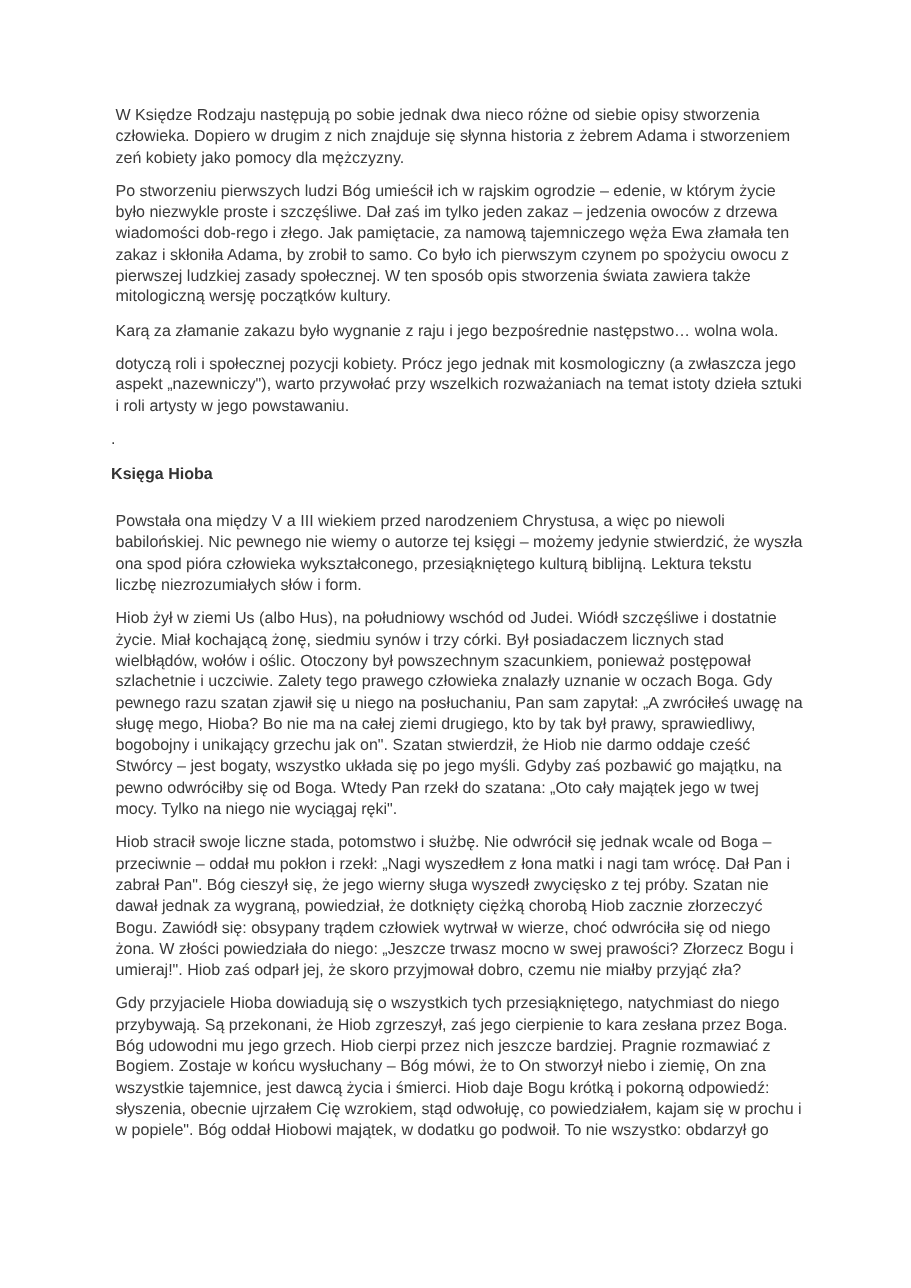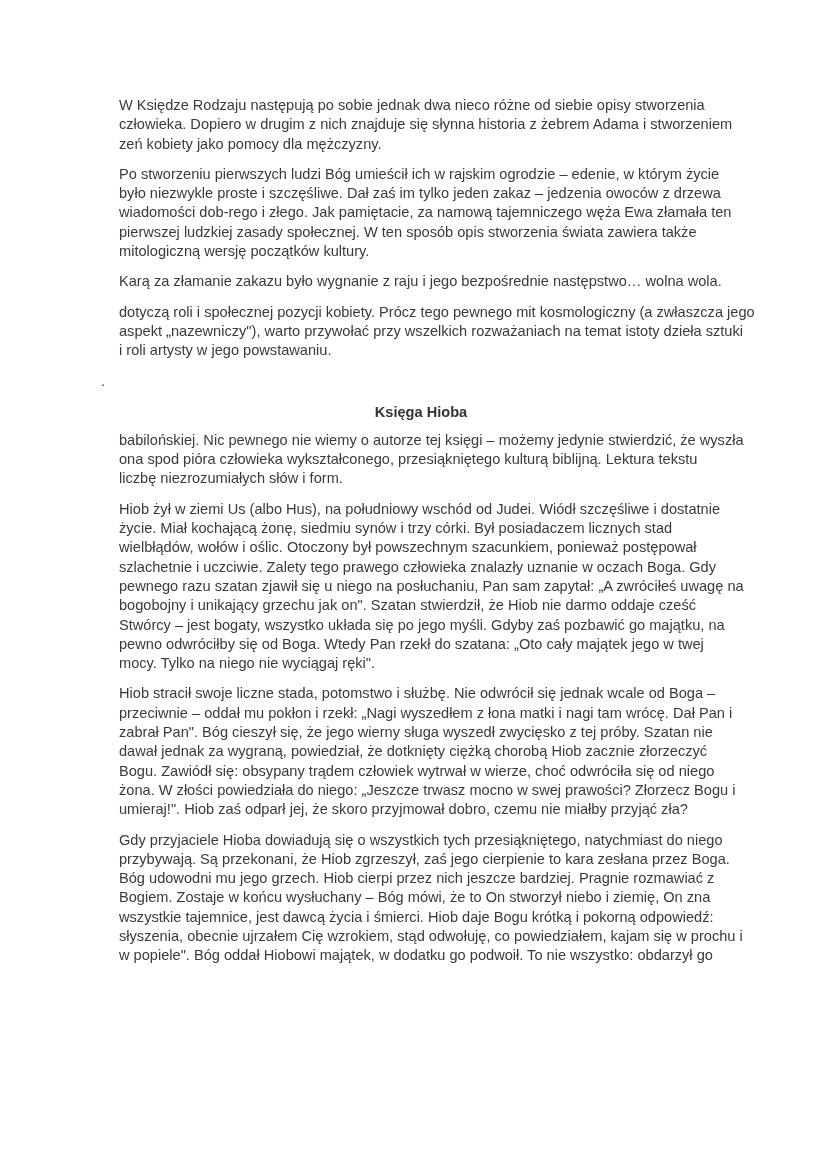--- a/index.html
+++ b/index.html
@@ -3,69 +3,72 @@
 <meta charset="utf-8">
 <style>
   html, body { margin: 0; padding: 0; background: #ffffff; }
   body { width: 828px; height: 1171px; overflow: hidden; position: relative; }
   .page {
     position: absolute; left: 101px; top: 96px; width: 640px;
     font-family: "Liberation Sans", sans-serif;
     font-size: 14.6px; line-height: 19.3px; color: #3a3a3a;
   }
   .line { display: block; white-space: nowrap; }
-  p { margin: 0 0 11px 18px; }
+  p { margin: 0 0 11px 4px; }
   .dot { margin: 0 0 12px 0; height: 19px; }
-  h2 { font-size: 14.6px; font-weight: bold; margin: 0 0 9px 0; line-height: 19.3px; color: #333; text-align: center; }
+  h2 { font-size: 14.6px; font-weight: bold; margin: 0 0 24px 0; line-height: 19.3px; color: #333; }
 </style>
 </head>
 <body>
 
 <div class="page">
 
   <p>
     <span class="line">W Księdze Rodzaju następują po sobie jednak dwa nieco różne od siebie opisy stworzenia</span>
     <span class="line">człowieka. Dopiero w drugim z nich znajduje się słynna historia z żebrem Adama i stworzeniem</span>
     <span class="line">zeń kobiety jako pomocy dla mężczyzny.</span>
   </p>
 
   <p>
     <span class="line">Po stworzeniu pierwszych ludzi Bóg umieścił ich w rajskim ogrodzie – edenie, w którym życie</span>
     <span class="line">było niezwykle proste i szczęśliwe. Dał zaś im tylko jeden zakaz – jedzenia owoców z drzewa</span>
     <span class="line">wiadomości dob-rego i złego. Jak pamiętacie, za namową tajemniczego węża Ewa złamała ten</span>
+    <span class="line">zakaz i skłoniła Adama, by zrobił to samo. Co było ich pierwszym czynem po spożyciu owocu z</span>
     <span class="line">pierwszej ludzkiej zasady społecznej. W ten sposób opis stworzenia świata zawiera także</span>
     <span class="line">mitologiczną wersję początków kultury.</span>
   </p>
 
   <p>
     <span class="line">Karą za złamanie zakazu było wygnanie z raju i jego bezpośrednie następstwo… wolna wola.</span>
   </p>
 
   <p>
-    <span class="line">dotyczą roli i społecznej pozycji kobiety. Prócz tego pewnego mit kosmologiczny (a zwłaszcza jego</span>
+    <span class="line">dotyczą roli i społecznej pozycji kobiety. Prócz jego jednak mit kosmologiczny (a zwłaszcza jego</span>
     <span class="line">aspekt „nazewniczy"), warto przywołać przy wszelkich rozważaniach na temat istoty dzieła sztuki</span>
     <span class="line">i roli artysty w jego powstawaniu.</span>
   </p>
 
   <div class="dot">.</div>
 
   <h2>Księga Hioba</h2>
 
   <p>
+    <span class="line">Powstała ona między V a III wiekiem przed narodzeniem Chrystusa, a więc po niewoli</span>
     <span class="line">babilońskiej. Nic pewnego nie wiemy o autorze tej księgi – możemy jedynie stwierdzić, że wyszła</span>
     <span class="line">ona spod pióra człowieka wykształconego, przesiąkniętego kulturą biblijną. Lektura tekstu</span>
     <span class="line">liczbę niezrozumiałych słów i form.</span>
   </p>
 
   <p>
     <span class="line">Hiob żył w ziemi Us (albo Hus), na południowy wschód od Judei. Wiódł szczęśliwe i dostatnie</span>
     <span class="line">życie. Miał kochającą żonę, siedmiu synów i trzy córki. Był posiadaczem licznych stad</span>
     <span class="line">wielbłądów, wołów i oślic. Otoczony był powszechnym szacunkiem, ponieważ postępował</span>
     <span class="line">szlachetnie i uczciwie. Zalety tego prawego człowieka znalazły uznanie w oczach Boga. Gdy</span>
     <span class="line">pewnego razu szatan zjawił się u niego na posłuchaniu, Pan sam zapytał: „A zwróciłeś uwagę na</span>
+    <span class="line">sługę mego, Hioba? Bo nie ma na całej ziemi drugiego, kto by tak był prawy, sprawiedliwy,</span>
     <span class="line">bogobojny i unikający grzechu jak on". Szatan stwierdził, że Hiob nie darmo oddaje cześć</span>
     <span class="line">Stwórcy – jest bogaty, wszystko układa się po jego myśli. Gdyby zaś pozbawić go majątku, na</span>
     <span class="line">pewno odwróciłby się od Boga. Wtedy Pan rzekł do szatana: „Oto cały majątek jego w twej</span>
     <span class="line">mocy. Tylko na niego nie wyciągaj ręki".</span>
   </p>
 
   <p>
     <span class="line">Hiob stracił swoje liczne stada, potomstwo i służbę. Nie odwrócił się jednak wcale od Boga –</span>
     <span class="line">przeciwnie – oddał mu pokłon i rzekł: „Nagi wyszedłem z łona matki i nagi tam wrócę. Dał Pan i</span>
     <span class="line">zabrał Pan". Bóg cieszył się, że jego wierny sługa wyszedł zwycięsko z tej próby. Szatan nie</span>

